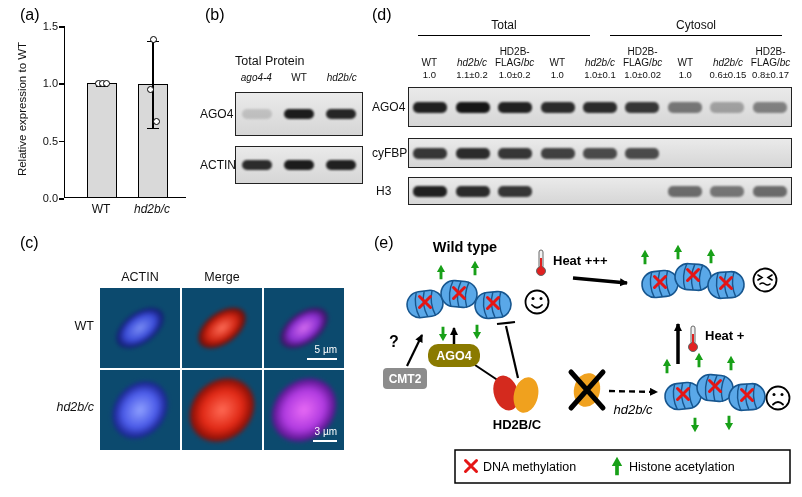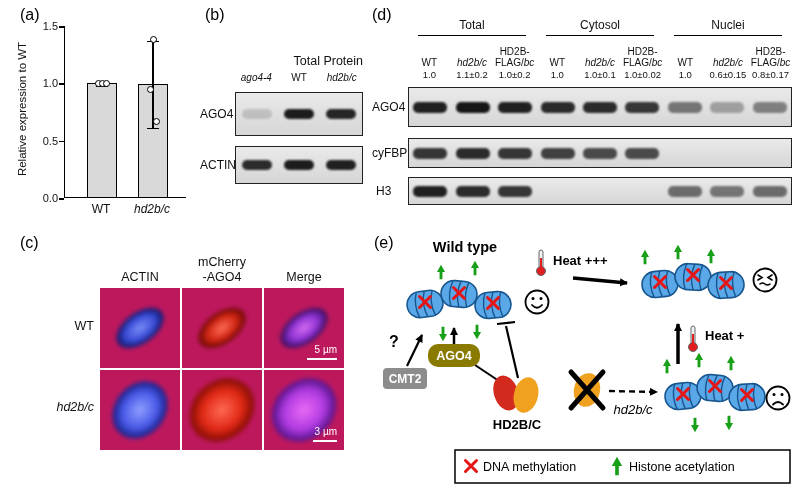--- a/index.html
+++ b/index.html
@@ -24,21 +24,21 @@
   #a-ylabel{position:absolute;left:-76px;top:99px;width:180px;text-align:center;
             font-size:11.5px;transform:rotate(-90deg)}
 
   
   .strip{position:absolute;background:linear-gradient(180deg,#eaeaea,#d6d6d6);border:1px solid #222}
   .band{position:absolute;background:#0c0c0c;border-radius:5px;filter:blur(1.1px)}
   .blot-rowlabel{position:absolute;font-size:12px}
 
   
   #panel-b{left:200px;top:4px;width:172px;height:226px}
-  #b-title{position:absolute;left:35px;top:50px;width:128px;text-align:right;font-size:12.5px}
+  #b-title{position:absolute;left:35px;top:50px;width:128px;text-align:left;font-size:12.5px}
   #b-lanes{position:absolute;left:35px;top:68px;width:128px;display:flex}
   .b-lane{flex:1;text-align:center;font-size:10px}
   #b-strip-0{left:35px;top:88px;width:128px;height:44px}
   #b-strip-1{left:35px;top:142px;width:128px;height:38px}
   #b-lab-0{left:0;top:103px;width:32px;text-align:right}
   #b-lab-1{left:0;top:154px;width:32px;text-align:right}
 
   
   #panel-d{left:372px;top:4px;width:428px;height:226px}
   #d-content{position:absolute;left:36px;top:14px;width:384px}
@@ -60,21 +60,21 @@
   
   #panel-c{left:8px;top:232px;width:352px;height:264px}
   #c-headers{position:absolute;left:92px;top:12px;width:244px;height:40px;display:grid;
              grid-template-columns:80px 80px 80px;gap:2px;align-items:end}
   .c-header{text-align:center;font-size:12.5px;line-height:1.15}
   .c-rowlabel{position:absolute;left:40px;width:46px;text-align:right;font-size:12.5px}
   #c-row-0{top:87px}
   #c-row-1{top:168px}
   #c-grid{position:absolute;left:92px;top:56px;display:grid;
           grid-template-columns:repeat(3,80px);grid-template-rows:80px 80px;gap:2px}
-  .c-cell{position:relative;width:80px;height:80px;background:#be185d;overflow:hidden}
+  .c-cell{position:relative;width:80px;height:80px;background:#0c4a6e;overflow:hidden}
   .blob{position:absolute;border-radius:50%;filter:blur(2px)}
   .b-dapi1{left:12px;top:24px;width:56px;height:32px;transform:rotate(-36deg);
            background:radial-gradient(closest-side,#7b8ef5,#3a4cd8 60%,#111a70 92%,transparent)}
   .b-mch1{left:12px;top:24px;width:56px;height:32px;transform:rotate(-36deg);
           background:radial-gradient(closest-side,#ff6f5a,#cf2412 60%,#700a04 92%,transparent)}
   .b-mrg1{left:12px;top:24px;width:56px;height:32px;transform:rotate(-36deg);
           background:radial-gradient(closest-side,#d66df0,#8a2fd0 60%,#3a1060 92%,transparent)}
   .b-dapi2{left:8px;top:14px;width:64px;height:52px;transform:rotate(-50deg);
            background:radial-gradient(closest-side,#8fa0ff,#4a5ae8 60%,#1a2490 92%,transparent)}
   .b-mch2{left:4px;top:10px;width:72px;height:60px;transform:rotate(-42deg);
@@ -146,21 +146,20 @@
   <div class="blot-rowlabel" id="b-lab-0">AGO4</div>
   <div class="blot-rowlabel" id="b-lab-1">ACTIN</div>
 </div>
 
 <div class="panel" id="panel-d">
   <div class="panel-label" style="left:0;top:2px">(d)</div>
   <div id="d-content">
     <div id="d-groups">
         <div class="d-group">Total</div>
         <div class="d-group">Cytosol</div>
-        <div class="d-group">Nuclei</div>
       </div>
     <div id="d-lanes">
         <div class="d-lane">
           <div>WT</div>
         </div>
         <div class="d-lane">
           <div class="italic">hd2b/c</div>
         </div>
         <div class="d-lane">
           <div>HD2B-</div>
@@ -229,24 +228,20 @@
   <div class="blot-rowlabel" id="d-lab-0">AGO4</div>
   <div class="blot-rowlabel" id="d-lab-1">cyFBP</div>
   <div class="blot-rowlabel" id="d-lab-2">H3</div>
 </div>
 
 <div class="panel" id="panel-c">
   <div class="panel-label" style="left:12px;top:2px">(c)</div>
   <div id="c-headers">
     <div class="c-header">
       <div>ACTIN</div>
-    </div>
-    <div class="c-header">
-      <div>mCherry</div>
-      <div>-AGO4</div>
     </div>
     <div class="c-header">
       <div>Merge</div>
     </div>
   </div>
   <div class="c-rowlabel" id="c-row-0">WT</div>
   <div class="c-rowlabel italic" id="c-row-1">hd2b/c</div>
   <div id="c-grid">
     <div class="c-cell">
         <div class="blob b-dapi1"></div>

